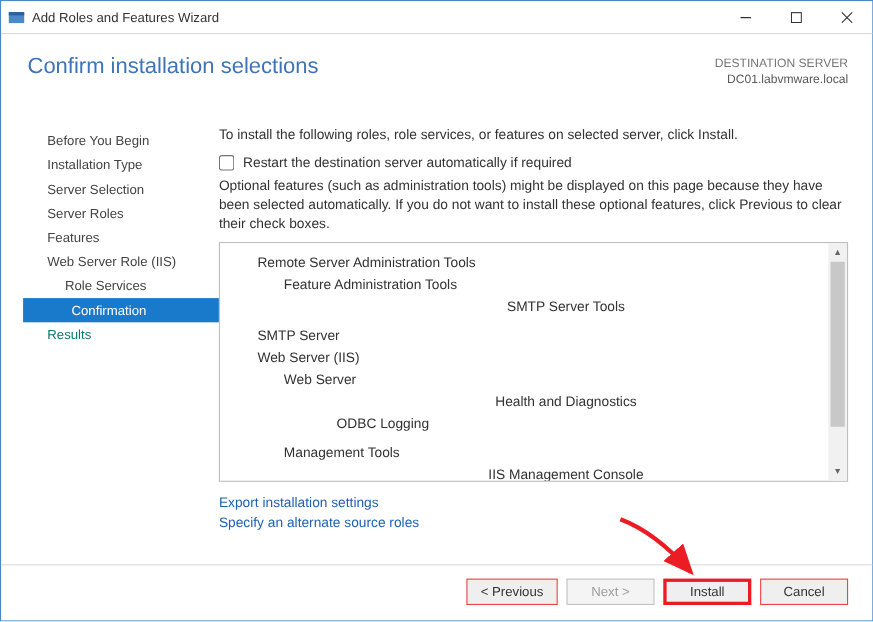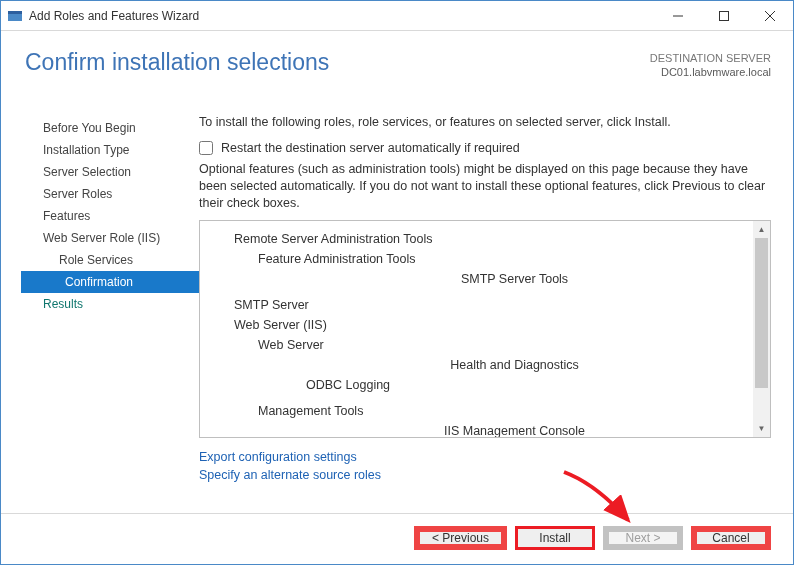--- a/index.html
+++ b/index.html
@@ -25,21 +25,21 @@
     color:#333;
   }
   .winbtn svg { width:10px; height:10px; stroke:#333; stroke-width:1; fill:none; }
 
   .header {
     padding:18px 22px 0 24px;
     display:flex; justify-content:space-between; align-items:flex-start;
     min-height:72px;
   }
   .header h1 {
-    margin:0; font-weight:300; font-size:23px; color:#3e74b6;
+    margin:0; font-weight:300; font-size:20px; color:#3e74b6;
   }
   .dest { text-align:right; font-size:11px; color:#5a5a5a; line-height:14px; margin-top:2px;}
   .dest .lbl { color:#777; }
 
   .body { flex:1; display:flex; padding:10px 22px 0 20px; overflow:hidden; }
 
   .sidebar { width:178px; padding-top:4px; }
   .sidebar .item {
     padding:4px 8px 4px 22px; font-size:12px; color:#444; cursor:default;
   }
@@ -78,21 +78,21 @@
   .links { margin-top:10px; line-height:18px; }
   .links a { color:#1e62b4; text-decoration:none; font-size:12.5px; cursor:pointer;}
 
   .footer {
     border-top:1px solid #d9d9d9;
     padding:12px 22px 14px 0;
     display:flex; justify-content:flex-end; gap:8px;
     position:relative;
   }
   .btn {
-    min-width:80px; height:24px; border:6px solid #ef4444; background:#efefef;
+    min-width:80px; height:24px; border:1px solid #ef4444; background:#efefef;
     font-size:12px; color:#333; display:flex; align-items:center; justify-content:center;
     padding:0 12px; cursor:default;
   }
   .btn.disabled { color:#9e9e9e; border-color:#c2c2c2; background:#f4f4f4; }
   .btn.highlight { border:3px solid #ec1c24; }
 
   .arrow-annot { position:absolute; pointer-events:none; }
 </style>
 </head>
 <body>
@@ -176,30 +176,30 @@
         <div class="scroll">
           <div class="arrow">▲</div>
           <div class="track">
               <div class="thumb"></div>
             </div>
           <div class="arrow">▼</div>
         </div>
       </div>
 
       <div class="links">
-        <a>Export configuration settings</a><br>
+        <a>Export installation settings</a><br>
         <a>Specify an alternate source roles</a>
       </div>
     </div>
   </div>
 
   <div class="footer">
     <button class="btn">&lt; Previous</button>
+    <button class="btn disabled">Next &gt;</button>
     <button class="btn highlight">Install</button>
-    <button class="btn disabled">Next &gt;</button>
     <button class="btn">Cancel</button>
 
     <svg class="arrow-annot" style="left:555px; top:-50px;" width="90" height="70" viewBox="0 0 90 70">
       <defs>
           <marker id="ah" markerWidth="8" markerHeight="8" refX="6" refY="3" orient="auto">
             <path d="M0,0 L7,3 L0,6 Z" fill="#ec1c24"></path>
           </marker>
         </defs>
       <path d="M 8 8 Q 40 20 72 56" stroke="#ec1c24" stroke-width="4" fill="none" marker-end="url(#ah)"></path>
     </svg>

